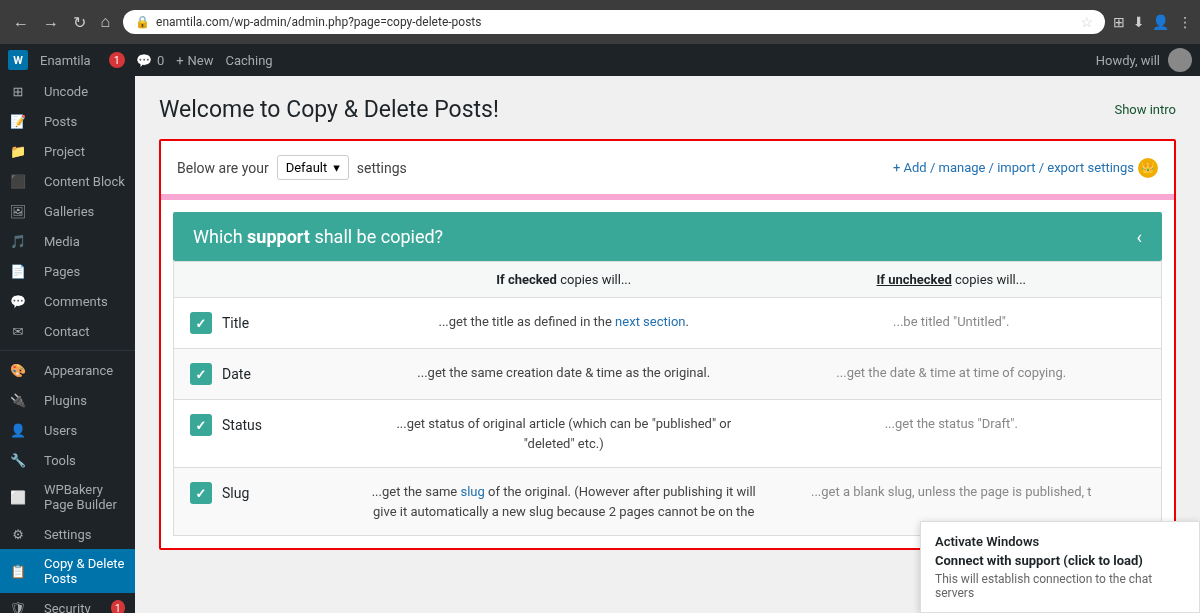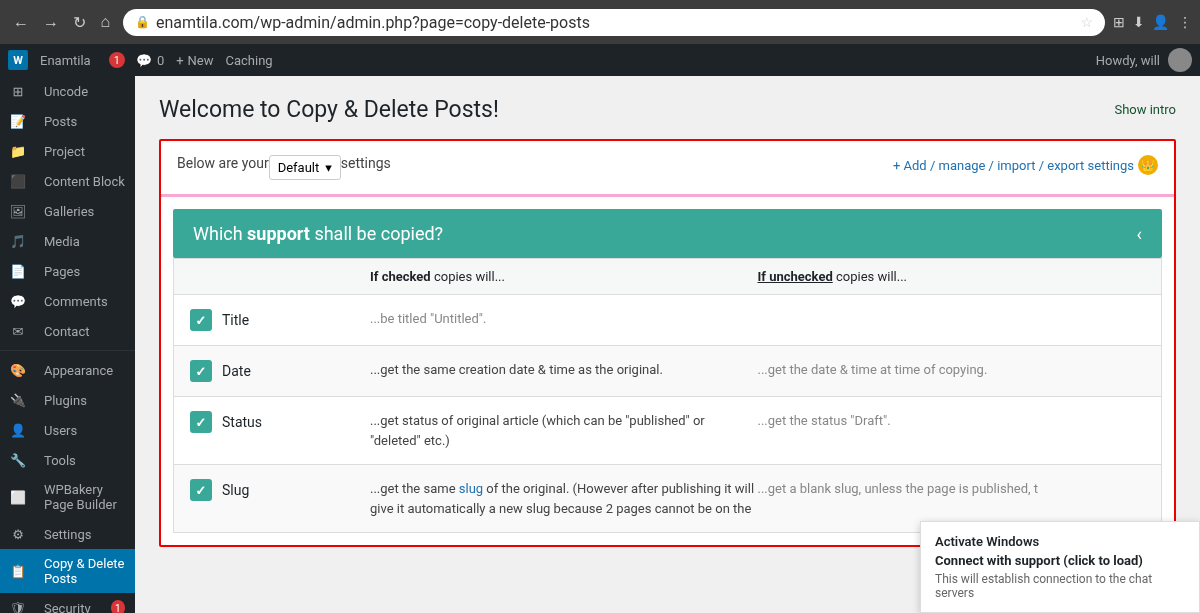--- a/index.html
+++ b/index.html
@@ -4,21 +4,21 @@
   <style>
     * { box-sizing: border-box; margin: 0; padding: 0; }
     body { font-family: -apple-system, BlinkMacSystemFont, "Segoe UI", Roboto, sans-serif; font-size: 13px; background: #f0f0f1; display: flex; flex-direction: column; height: 613px; overflow: hidden; }
 
     
     .browser-chrome { background: #3c3c3c; padding: 6px 8px; display: flex; align-items: center; gap: 8px; height: 44px; }
     .browser-nav { display: flex; gap: 4px; align-items: center; }
     .browser-nav-btn { background: none; border: none; color: #ccc; font-size: 16px; cursor: pointer; padding: 2px 5px; }
     .browser-nav-btn:disabled { color: #666; }
     .browser-address-bar { flex: 1; background: #fff; border-radius: 20px; padding: 4px 12px; font-size: 13px; color: #333; display: flex; align-items: center; gap: 6px; }
-    .browser-url { flex: 1; font-size: 16px; color: #333; }
+    .browser-url { flex: 1; font-size: 12px; color: #333; }
     .browser-actions { display: flex; gap: 8px; align-items: center; color: #ccc; font-size: 16px; }
 
     
     .wp-admin-bar { background: #1d2327; color: #fff; height: 32px; display: flex; align-items: center; padding: 0 8px; gap: 16px; font-size: 13px; flex-shrink: 0; }
     .wp-admin-bar-left { display: flex; align-items: center; gap: 12px; flex: 1; }
     .wp-admin-bar-item { color: #a7aaad; display: flex; align-items: center; gap: 4px; cursor: pointer; }
     .wp-admin-bar-right { color: #a7aaad; font-size: 13px; display: flex; align-items: center; gap: 8px; }
     .wp-logo { background: #0073aa; width: 20px; height: 20px; display: flex; align-items: center; justify-content: center; border-radius: 2px; color: #fff; font-size: 11px; font-weight: bold; }
     .notification-badge { background: #d63638; color: #fff; border-radius: 50%; width: 16px; height: 16px; display: inline-flex; align-items: center; justify-content: center; font-size: 10px; }
     .avatar-circle { width: 24px; height: 24px; border-radius: 50%; background: #888; display: inline-block; }
@@ -39,34 +39,34 @@
     .wp-main { flex: 1; overflow-y: auto; background: #f0f0f1; }
     .wp-content { padding: 20px 24px; }
 
     
     .page-header { display: flex; justify-content: space-between; align-items: center; margin-bottom: 16px; }
     .page-title { font-size: 23px; font-weight: 400; color: #1d2327; }
     .show-intro-link { color: #14532d; font-size: 13px; cursor: pointer; text-decoration: none; }
 
     
     .settings-panel { border: 2px solid #e00; background: #fff; border-radius: 2px; }
-    .settings-header-row { display: flex; align-items: flex-start; padding: 14px 16px; border-bottom: 3px solid #f9a8d4; }
+    .settings-header-row { display: flex; align-items: center; padding: 14px 16px; gap: 8px; border-bottom: 6px solid #f9a8d4; }
     .settings-header-text { font-size: 14px; color: #444; }
     .settings-dropdown { border: 1px solid #ccc; border-radius: 3px; padding: 4px 8px; font-size: 13px; background: #fff; cursor: pointer; display: flex; align-items: center; gap: 6px; }
     .settings-add-link { margin-left: auto; color: #2271b1; font-size: 13px; cursor: pointer; display: flex; align-items: center; gap: 4px; }
     .premium-badge { width: 20px; height: 20px; background: #f0ad00; border-radius: 50%; display: inline-flex; align-items: center; justify-content: center; font-size: 11px; }
 
     
     .elements-banner { background: #3aa898; padding: 14px 20px; display: flex; justify-content: space-between; align-items: center; margin: 12px 12px 0 12px; border-radius: 2px; }
     .elements-banner-text { color: #fff; font-size: 18px; }
     .elements-banner-text strong { font-weight: 700; }
     .elements-chevron { color: #fff; font-size: 18px; cursor: pointer; }
 
     
-    .elements-table { margin: 0 12px 12px 12px; }
+    .elements-table { margin: 0 12px 12px 12px; text-align: center; }
     .table-header { display: grid; grid-template-columns: 180px 1fr 1fr; background: #f6f7f7; border: 1px solid #dcdcde; border-bottom: none; padding: 10px 16px; }
     .table-header-cell { font-size: 13px; color: #1d2327; }
     .table-header-cell.checked strong { font-weight: 700; }
     .table-header-cell.unchecked strong { font-weight: 700; text-decoration: underline; }
 
     .table-row { display: grid; grid-template-columns: 180px 1fr 1fr; border: 1px solid #dcdcde; border-bottom: none; padding: 14px 16px; background: #fff; align-items: start; }
     .table-row:last-child { border-bottom: 1px solid #dcdcde; }
     .table-row.alt { background: #f9f9f9; }
 
     .row-label { display: flex; align-items: center; gap: 10px; font-size: 14px; color: #1d2327; }
@@ -247,20 +247,23 @@
             <div class="table-header-cell unchecked">
               <strong style="text-decoration:underline;">If unchecked</strong> copies will...
             </div>
           </div>
 
           <div class="table-row">
             <div class="row-label">
               <div class="checkbox-checked"></div>
               <span>Title</span>
             </div>
+            <div class="row-checked-desc">
+              ...get the title as defined in the <a href="#">next section</a>.
+            </div>
             <div class="row-unchecked-desc">...be titled "Untitled".</div>
           </div>
 
           <div class="table-row alt">
             <div class="row-label">
               <div class="checkbox-checked"></div>
               <span>Date</span>
             </div>
             <div class="row-checked-desc">...get the same creation date &amp; time as the original.</div>
             <div class="row-unchecked-desc">...get the date &amp; time at time of copying.</div>

